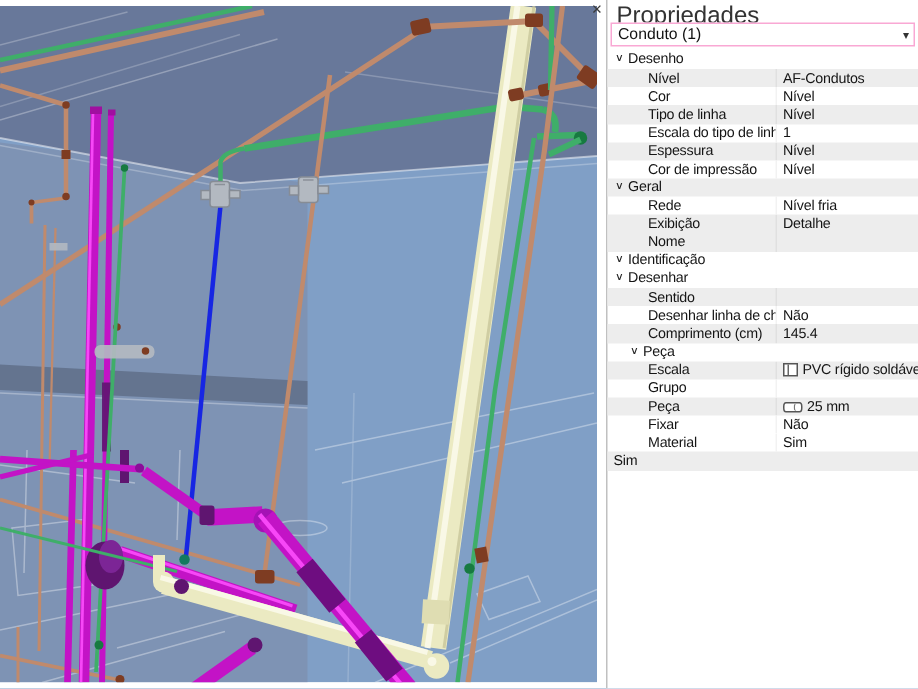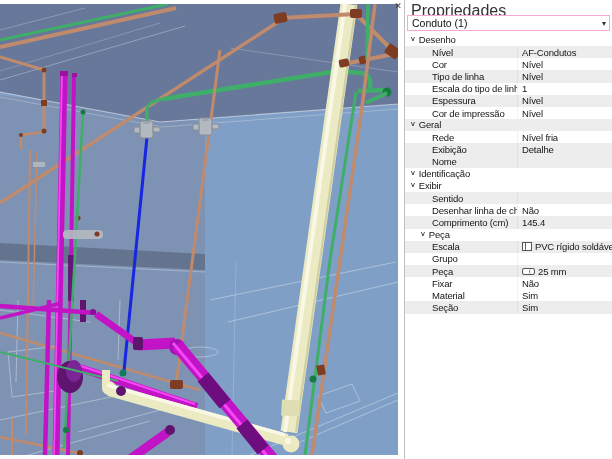--- a/index.html
+++ b/index.html
@@ -275,21 +275,21 @@
         <div class="pvalue">
           <span></span>
         </div>
       </div>
       <div class="row group lvl1">
         <span class="gchev">∨</span>
         <span>Identificação</span>
       </div>
       <div class="row group lvl1">
         <span class="gchev">∨</span>
-        <span>Exibir</span>
+        <span>Desenhar</span>
       </div>
       <div class="row alt">
         <div class="pname">Sentido</div>
       </div>
       <div class="row">
         <div class="pname">Desenhar linha de cham...</div>
         <div class="pvalue">
           <span>Não</span>
         </div>
       </div>
@@ -326,19 +326,18 @@
           <span>Não</span>
         </div>
       </div>
       <div class="row">
         <div class="pname">Material</div>
         <div class="pvalue">
           <span>Sim</span>
         </div>
       </div>
       <div class="row alt">
-        <div class="pname">Seção</div>
         <div class="pvalue">
           <span>Sim</span>
         </div>
       </div>
     </div>
 </div>
 
 </body></html>

